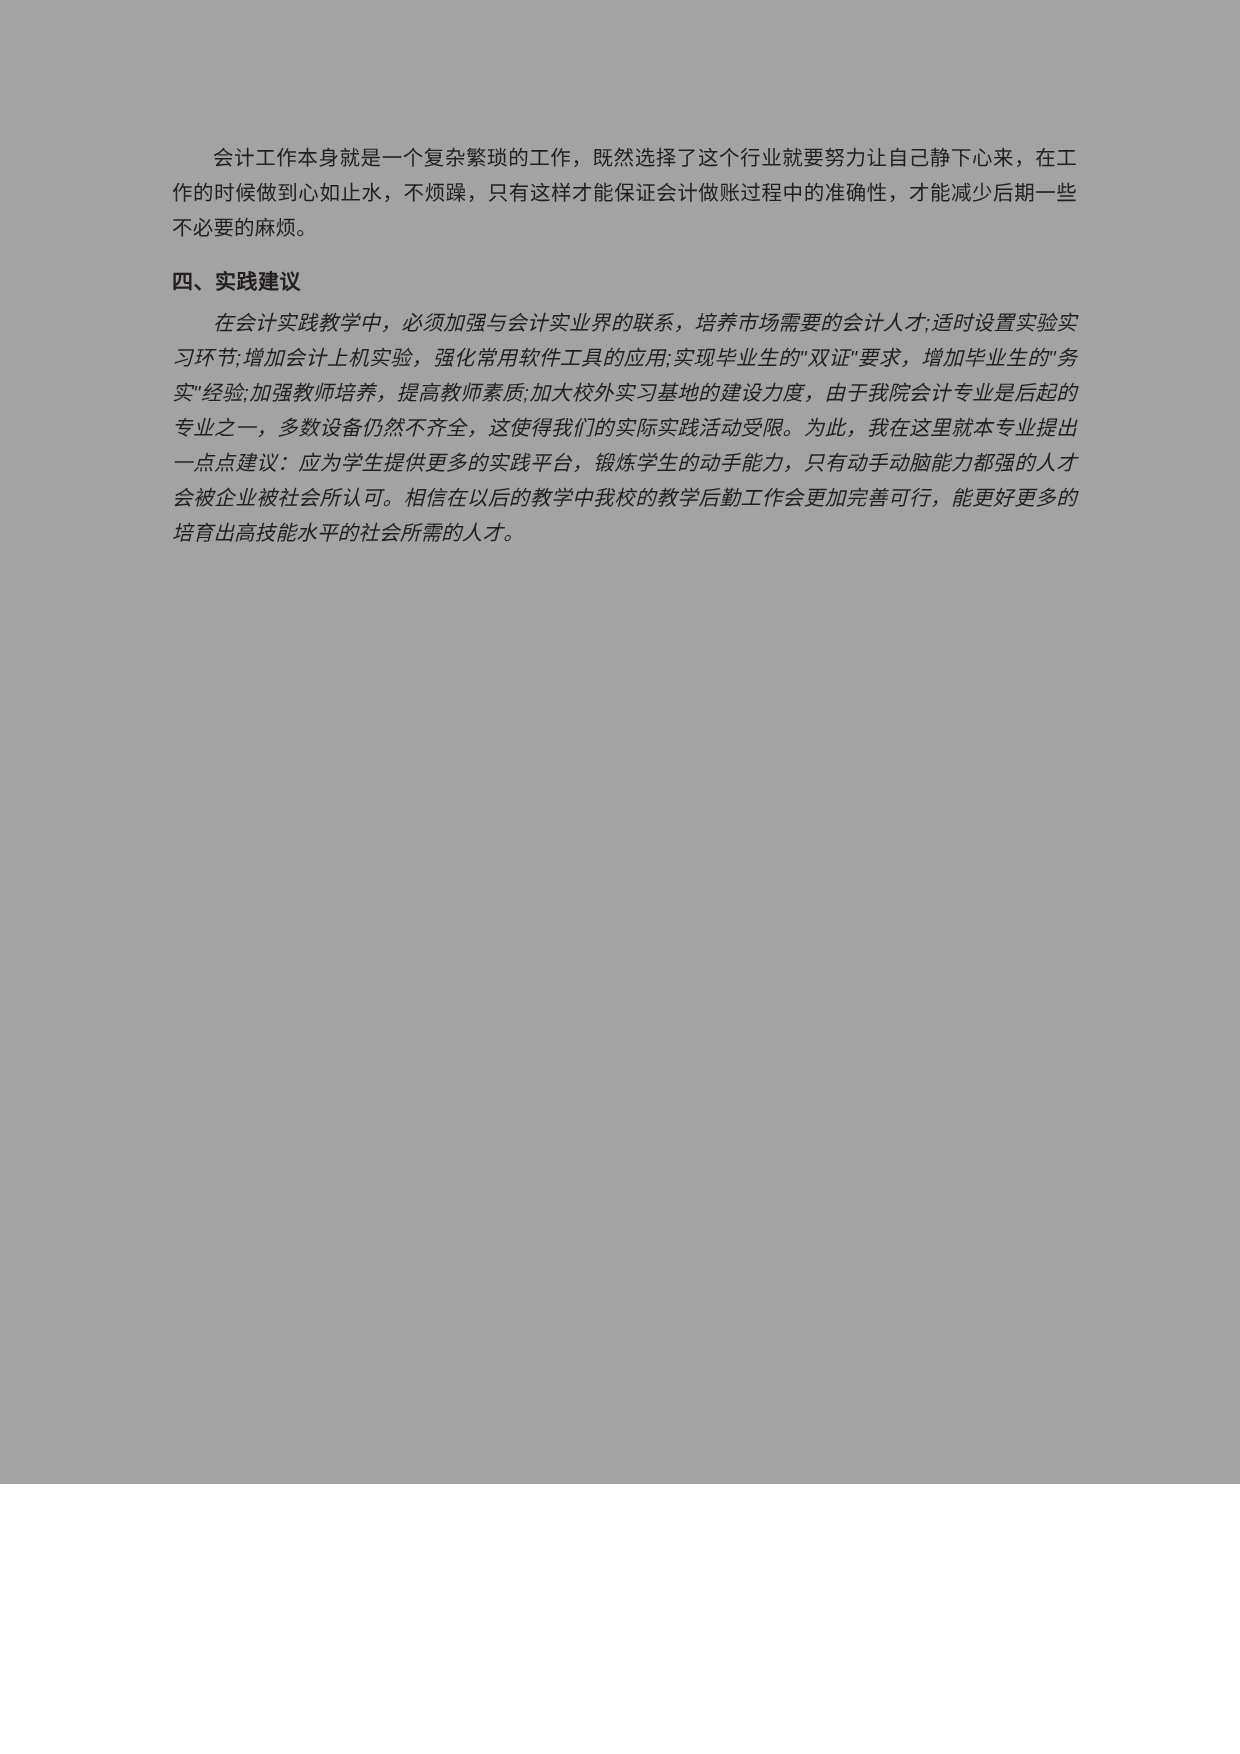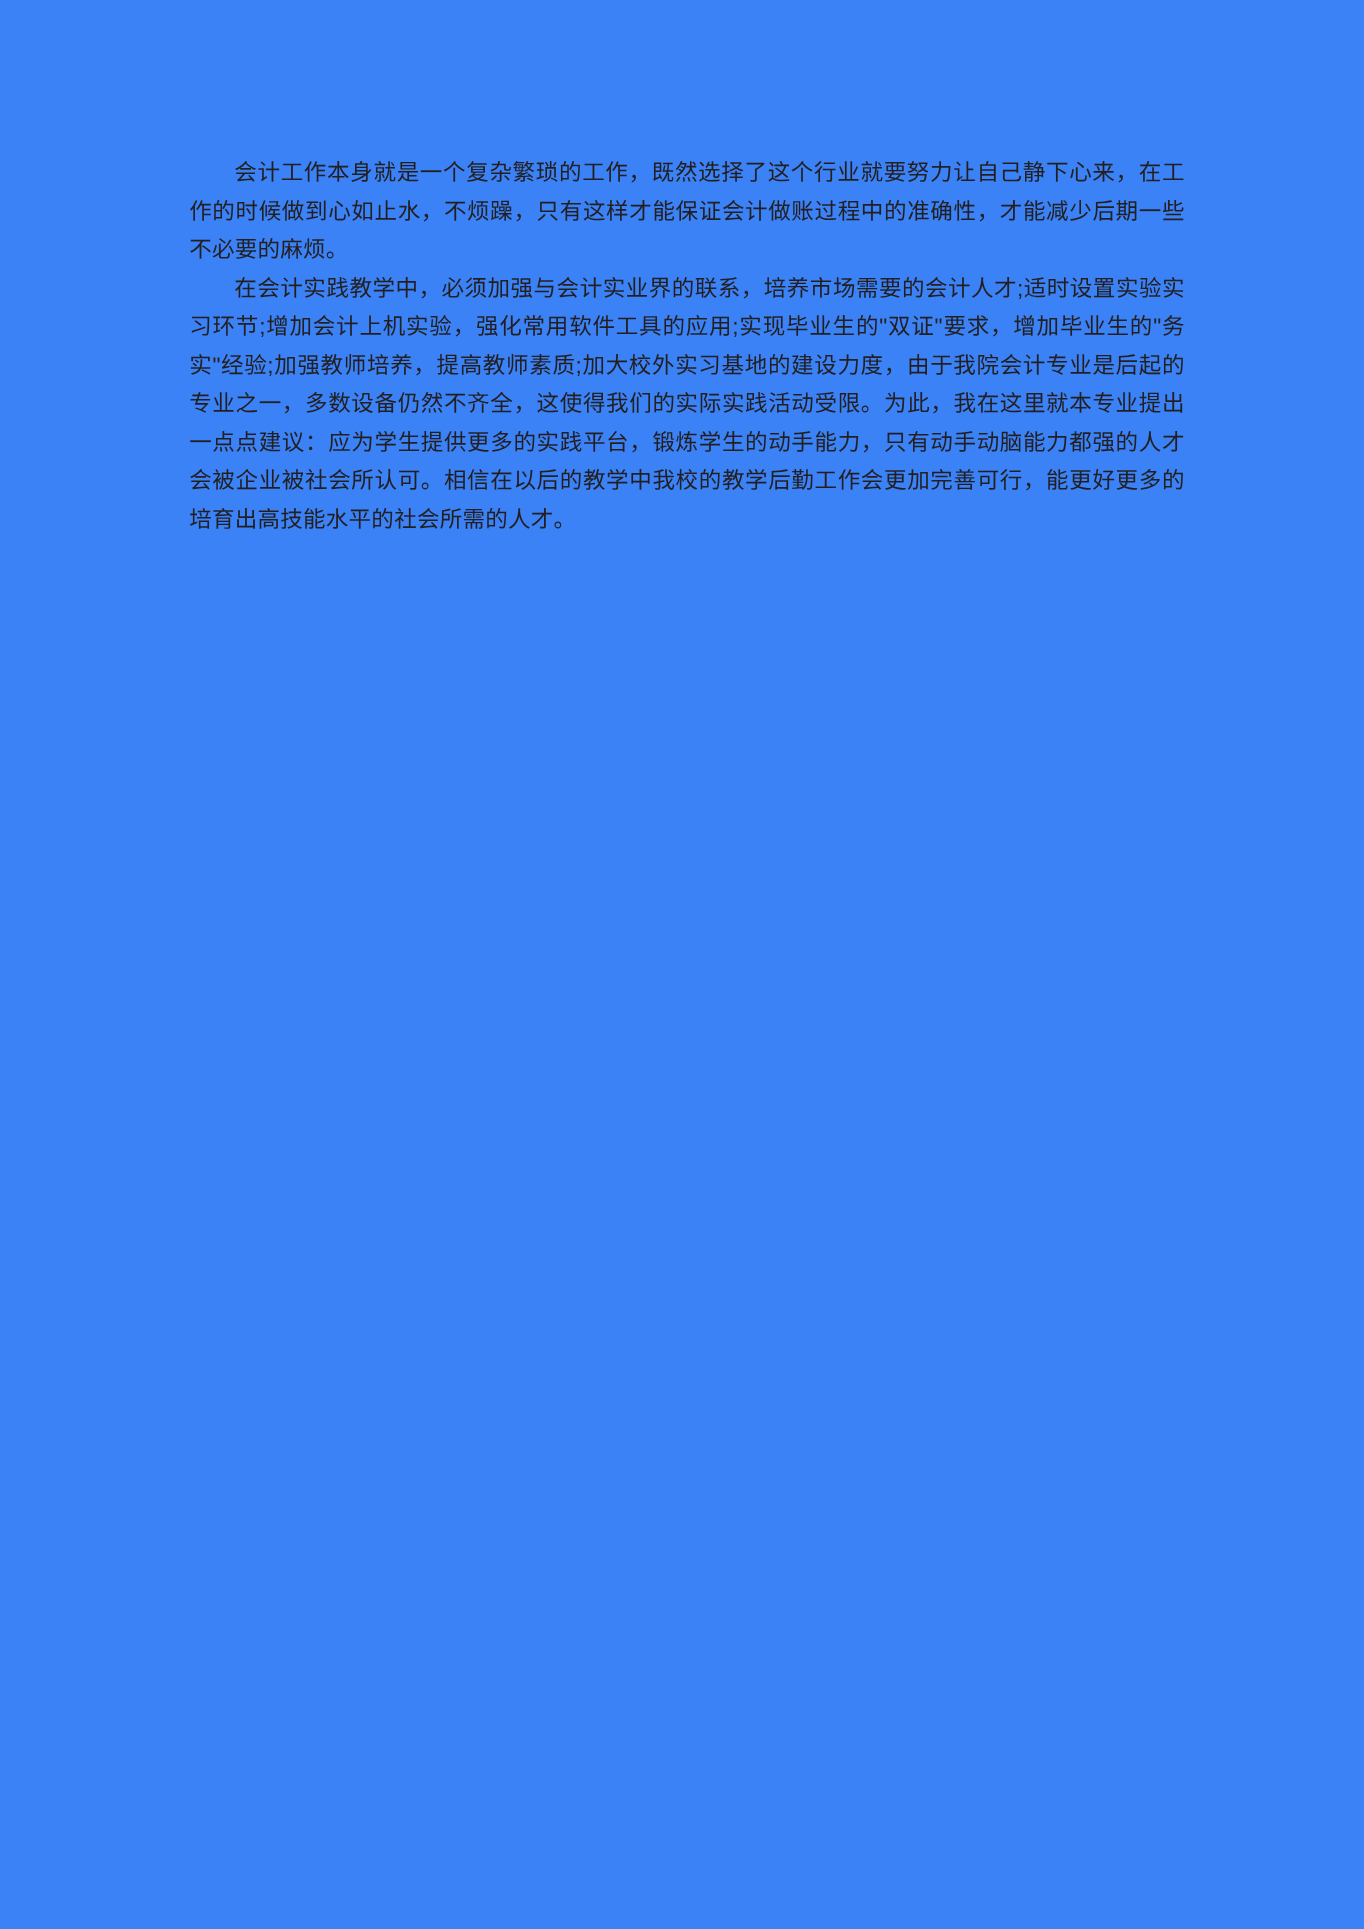--- a/index.html
+++ b/index.html
@@ -11,24 +11,24 @@
   body {
     width: 1240px;
     height: 1754px;
     font-family: "Liberation Sans", "DejaVu Sans", sans-serif;
     color: #231f20;
     -webkit-font-smoothing: antialiased;
   }
   .page {
     position: relative;
     width: 1240px;
-    height: 1754px;
+    height: 1484px;
     box-sizing: border-box;
     padding: 140px 165px 0 172px;
-    background: #3b82f6;
+    background: #a3a3a3;
   }
   .doc-body {
     width: 905px;
   }
   p.para {
     margin: 0 0 0 0;
     font-size: 20.5px;
     line-height: 35px;
     text-align: justify;
     text-justify: inter-ideograph;
@@ -54,17 +54,18 @@
   }
 </style>
 </head>
 <body>
 
 <div class="page">
   <div class="doc-body">
 
     <p class="para">会计工作本身就是一个复杂繁琐的工作，既然选择了这个行业就要努力让自己静下心来，在工作的时候做到心如止水，不烦躁，只有这样才能保证会计做账过程中的准确性，才能减少后期一些不必要的麻烦。</p>
 
+    <h2 class="heading">四、实践建议</h2>
 
     <p class="para">在会计实践教学中，必须加强与会计实业界的联系，培养市场需要的会计人才;适时设置实验实习环节;增加会计上机实验，强化常用软件工具的应用;实现毕业生的"双证"要求，增加毕业生的"务实"经验;加强教师培养，提高教师素质;加大校外实习基地的建设力度，由于我院会计专业是后起的专业之一，多数设备仍然不齐全，这使得我们的实际实践活动受限。为此，我在这里就本专业提出一点点建议：应为学生提供更多的实践平台，锻炼学生的动手能力，只有动手动脑能力都强的人才会被企业被社会所认可。相信在以后的教学中我校的教学后勤工作会更加完善可行，能更好更多的培育出高技能水平的社会所需的人才。</p>
 
   </div>
 </div>
 
 </body></html>

